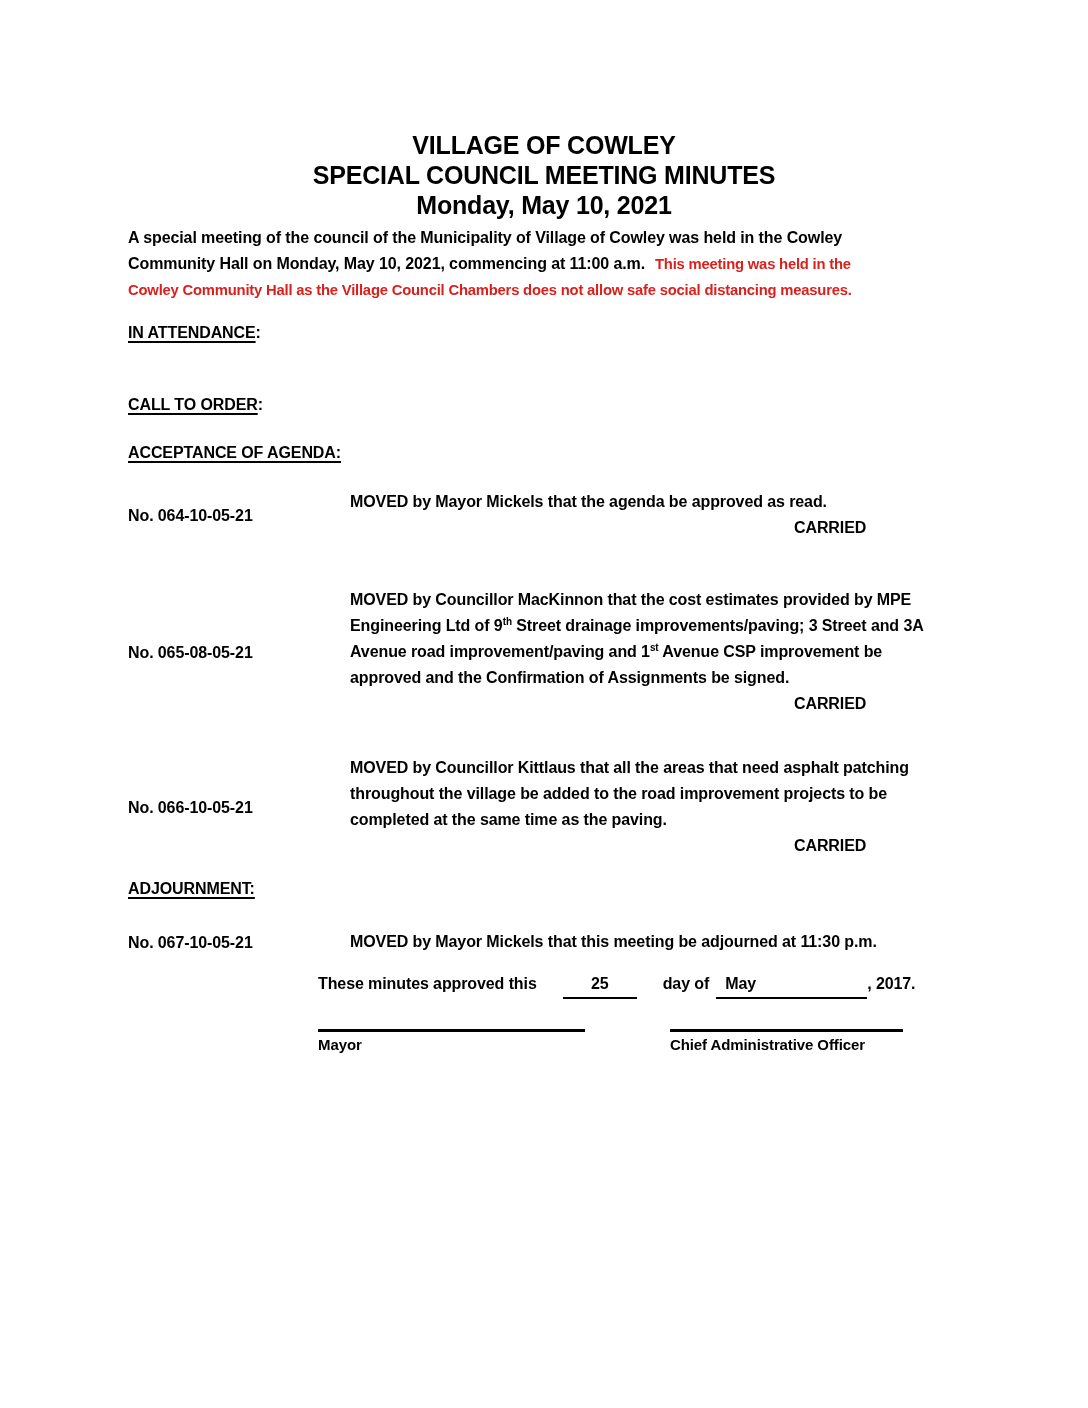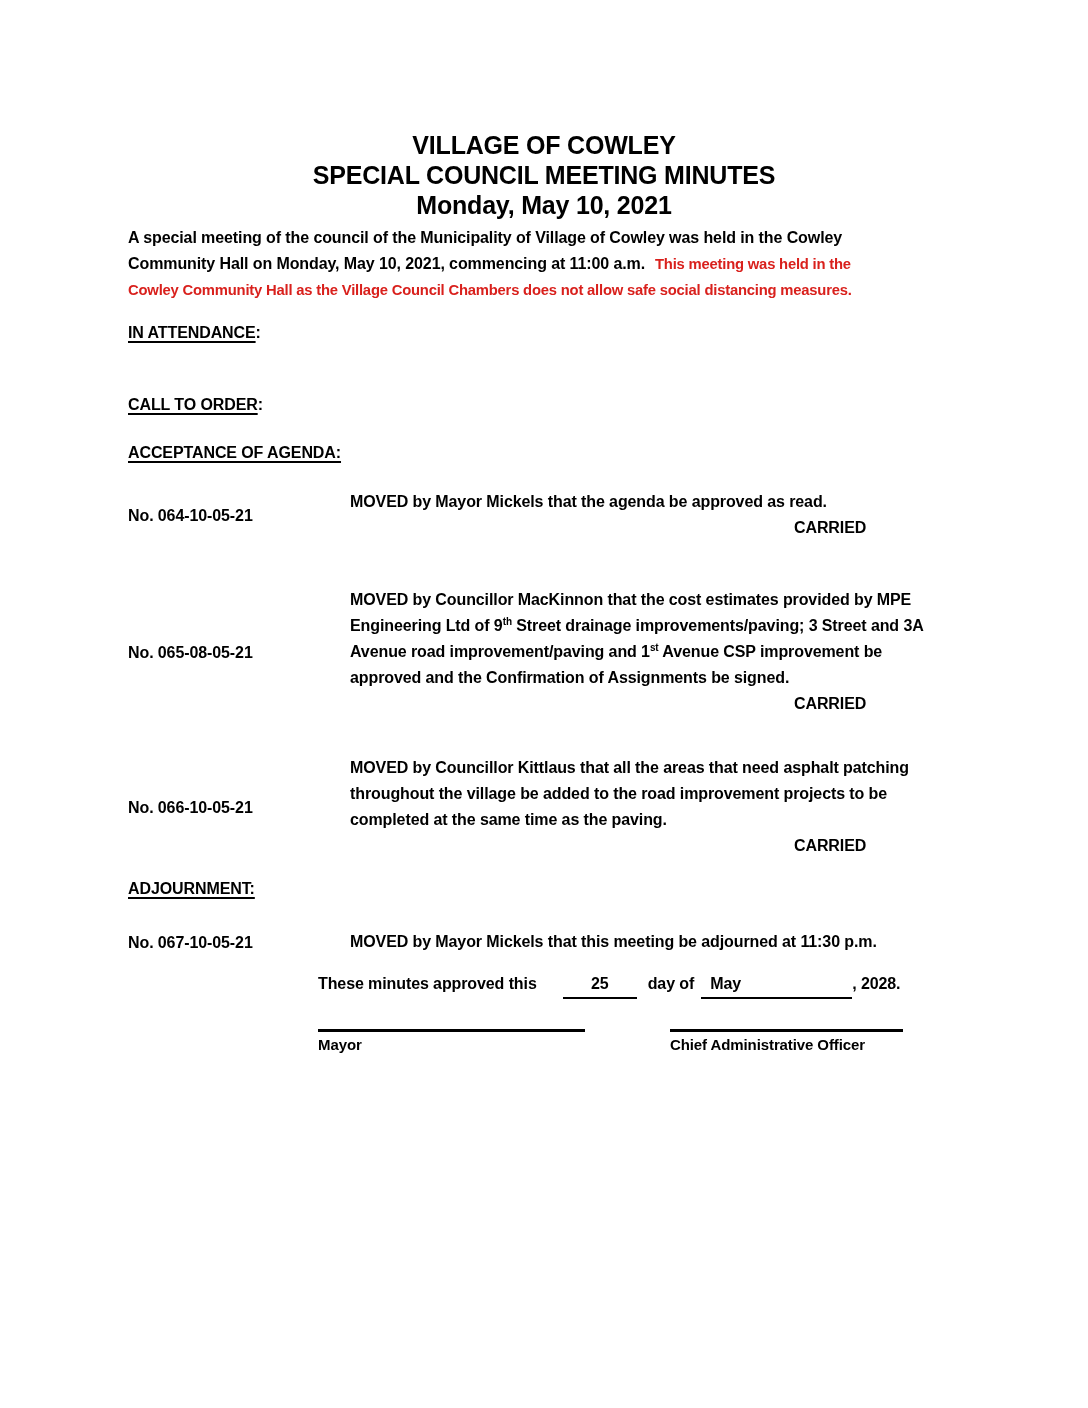--- a/index.html
+++ b/index.html
@@ -33,21 +33,21 @@
   .m067{margin-top:28px;}
   .carried{padding-left:444px;}
   sup{font-size:10px;vertical-align:super;line-height:0;}
 
   .adjournment-heading{margin-top:17px;line-height:25px;}
 
   .approval-row{margin-top:16px;margin-left:190px;display:flex;align-items:baseline;line-height:26px;}
   .fill{border-bottom:2.5px solid #000;display:inline-block;}
   .fill-day{width:74px;margin-left:26px;text-align:center;}
   .fill-month{width:142px;margin-left:7px;padding-left:9px;}
-  .approval-mid{margin-left:11px;}
+  .approval-mid{margin-left:26px;}
 
   .sig-block{margin-left:190px;margin-top:30px;}
   .sig-lines{display:flex;margin-top:27px;}
   .sig-line{border-top:3px solid #000;height:0;}
   .sig-line-left{width:267px;}
   .sig-spacer{width:85px;}
   .sig-line-right{width:233px;}
   .sig-labels{display:flex;font-size:15px;margin-top:3px;line-height:20px;}
   .sig-label-left{width:352px;}
 </style>
@@ -114,21 +114,21 @@
     <div class="val">
       <div>MOVED by Mayor Mickels that this meeting be adjourned at 11:30 p.m.</div>
     </div>
   </div>
 
   <div class="approval-row">
     <span>These minutes approved this</span>
     <span class="fill fill-day">25</span>
     <span class="approval-mid">day of</span>
     <span class="fill fill-month">May</span>
-    <span>, 2028.</span>
+    <span>, 2017.</span>
   </div>
 
   <div class="sig-block">
     <div class="sig-lines">
       <div class="sig-line sig-line-left"></div>
       <div class="sig-spacer"></div>
       <div class="sig-line sig-line-right"></div>
     </div>
     <div class="sig-labels">
       <div class="sig-label-left">Mayor</div>

